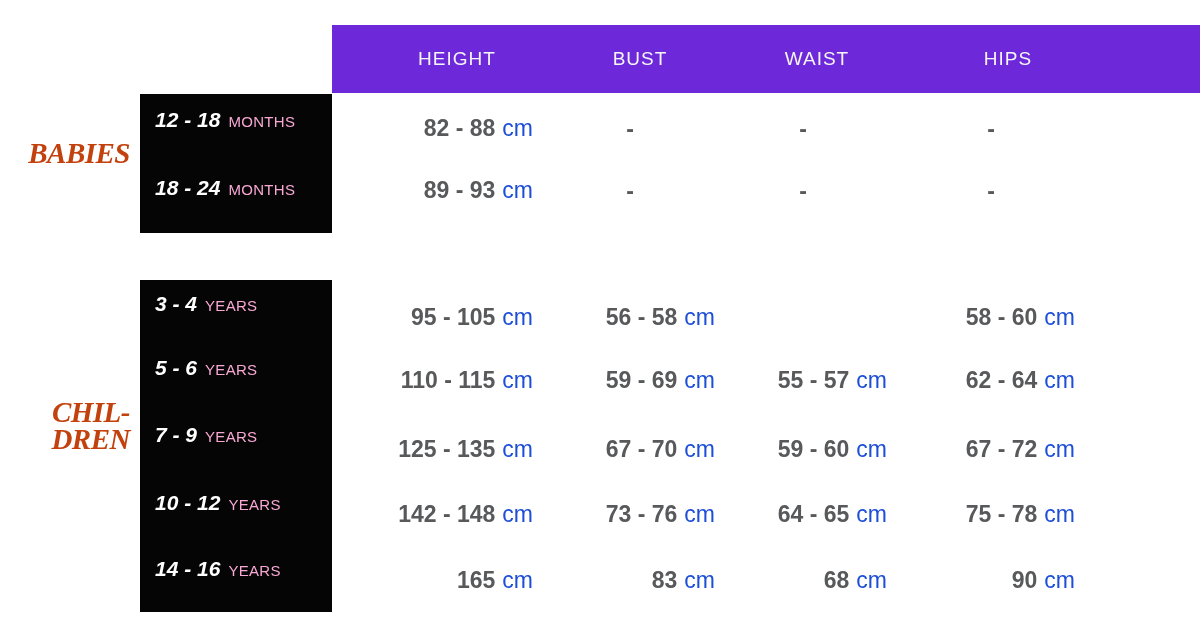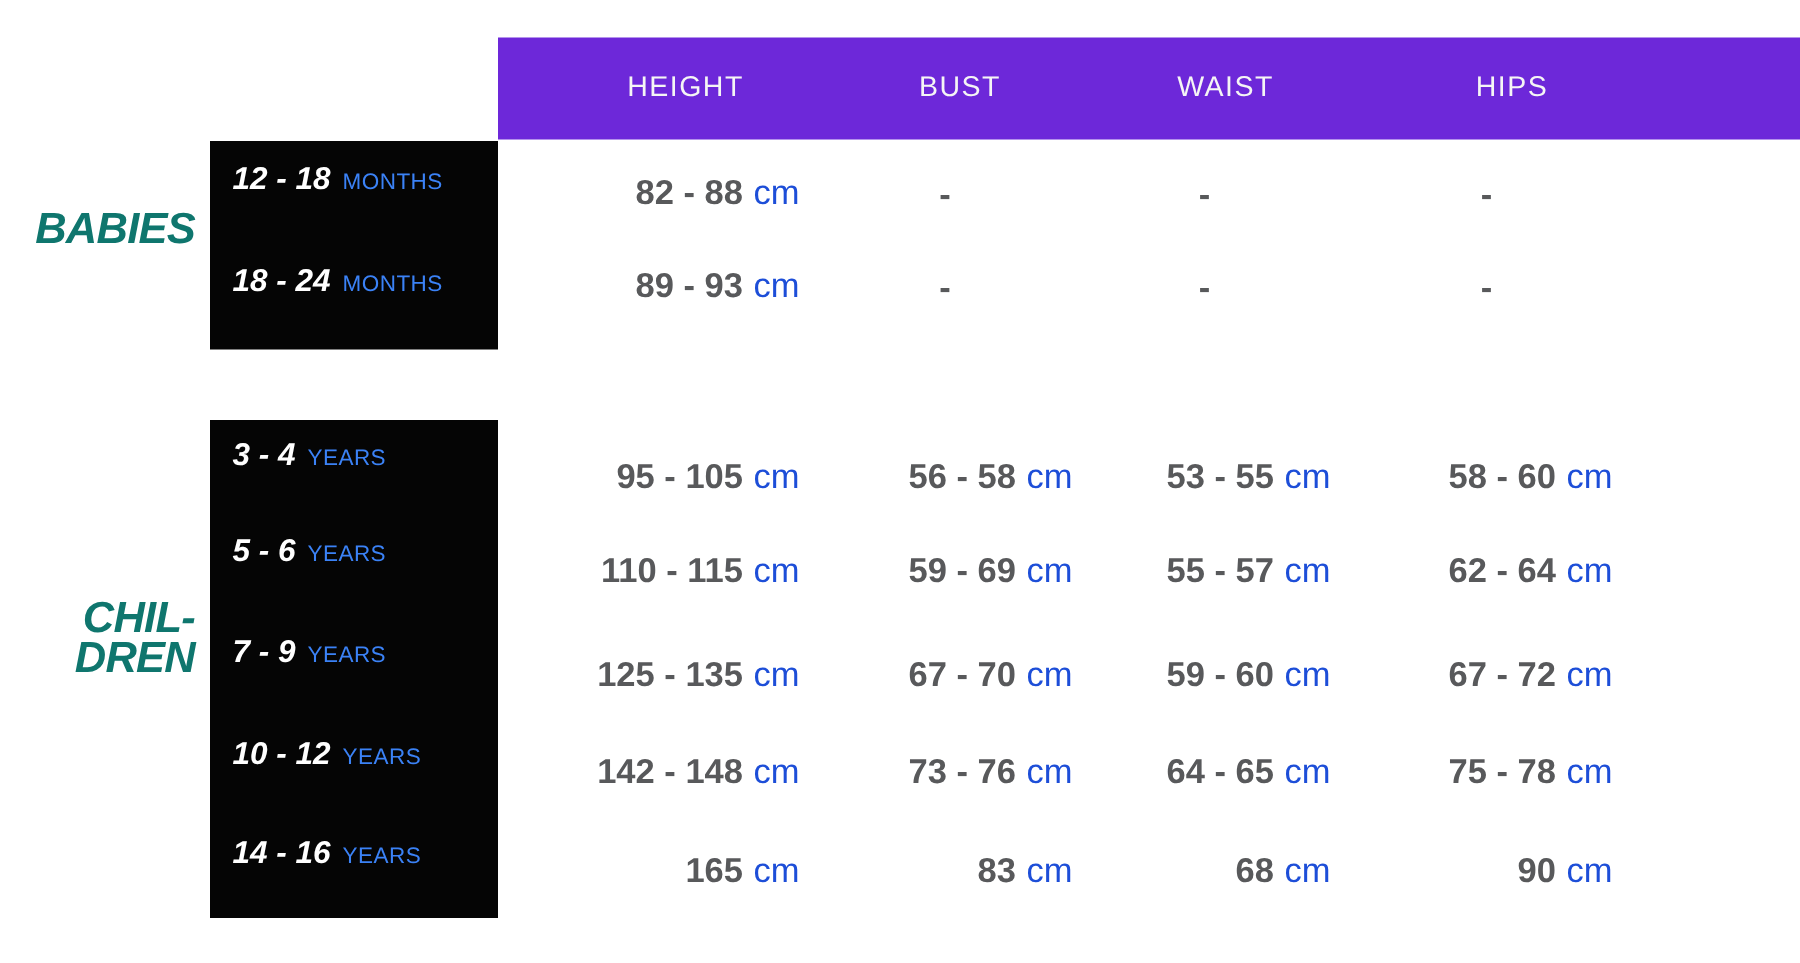--- a/index.html
+++ b/index.html
@@ -3,32 +3,32 @@
 <meta charset="utf-8">
 <style>
   html,body{margin:0;padding:0;background:#ffffff;}
   .canvas{position:relative;width:1200px;height:642px;background:#ffffff;
           font-family:"Liberation Sans",sans-serif;overflow:hidden;}
 
   .header-bar{position:absolute;left:332px;top:25px;width:952px;height:68px;background:#6d28d9;}
   .col-head{position:absolute;top:0;height:68px;display:flex;align-items:center;
             transform:translateX(-50%);color:#f5f5f5;font-size:19px;letter-spacing:1px;white-space:nowrap;}
 
-  .group-label{position:absolute;font-style:italic;font-weight:bold;color:#0f766e;
-               font-size:29px;line-height:27px;letter-spacing:-0.5px;}
+  .group-label{position:absolute;font-style:italic;font-weight:bold;color:#c2410c;
+               font-size:29px;line-height:27px;letter-spacing:-0.5px;font-family:Liberation Serif, serif;}
   #label-babies{left:0;top:140px;width:130px;text-align:right;}
   #label-children{left:18px;top:399px;width:112px;text-align:right;}
 
   .age-box{position:absolute;left:140px;width:192px;background:#050505;}
   #babies-box{top:94px;height:139px;}
   #children-box{top:280px;height:332px;}
 
   .age-row{position:absolute;left:15px;line-height:24px;white-space:nowrap;display:flex;align-items:baseline;}
   .age-num{font-size:21px;font-weight:bold;color:#ffffff;font-style:italic;}
-  .age-unit{font-size:15px;color:#3b82f6;margin-left:8px;letter-spacing:0.3px;}
+  .age-unit{font-size:15px;color:#f9a8d4;margin-left:8px;letter-spacing:0.3px;}
 
   .val{position:absolute;line-height:28px;white-space:nowrap;text-align:right;}
   .val .num{font-size:23px;font-weight:bold;color:#58595b;}
   .val .unit{font-size:23px;color:#1d4ed8;margin-left:7px;}
 
   .dash{position:absolute;transform:translateX(-50%);line-height:28px;
         font-size:23px;font-weight:bold;color:#58595b;}
 </style>
 </head>
 <body>
@@ -97,23 +97,20 @@
   <div class="dash" style="top:177px;left:630px">-</div>
   <div class="dash" style="top:177px;left:803px">-</div>
   <div class="dash" style="top:177px;left:991px">-</div>
 
   <div class="val" style="top:303px;right:667px">
     <span class="num">95 - 105</span><span class="unit">cm</span>
   </div>
   <div class="val" style="top:303px;right:485px">
     <span class="num">56 - 58</span><span class="unit">cm</span>
   </div>
-  <div class="val" style="top:303px;right:313px">
-    <span class="num">53 - 55</span><span class="unit">cm</span>
-  </div>
   <div class="val" style="top:303px;right:125px">
     <span class="num">58 - 60</span><span class="unit">cm</span>
   </div>
 
   <div class="val" style="top:366px;right:667px">
     <span class="num">110 - 115</span><span class="unit">cm</span>
   </div>
   <div class="val" style="top:366px;right:485px">
     <span class="num">59 - 69</span><span class="unit">cm</span>
   </div>

